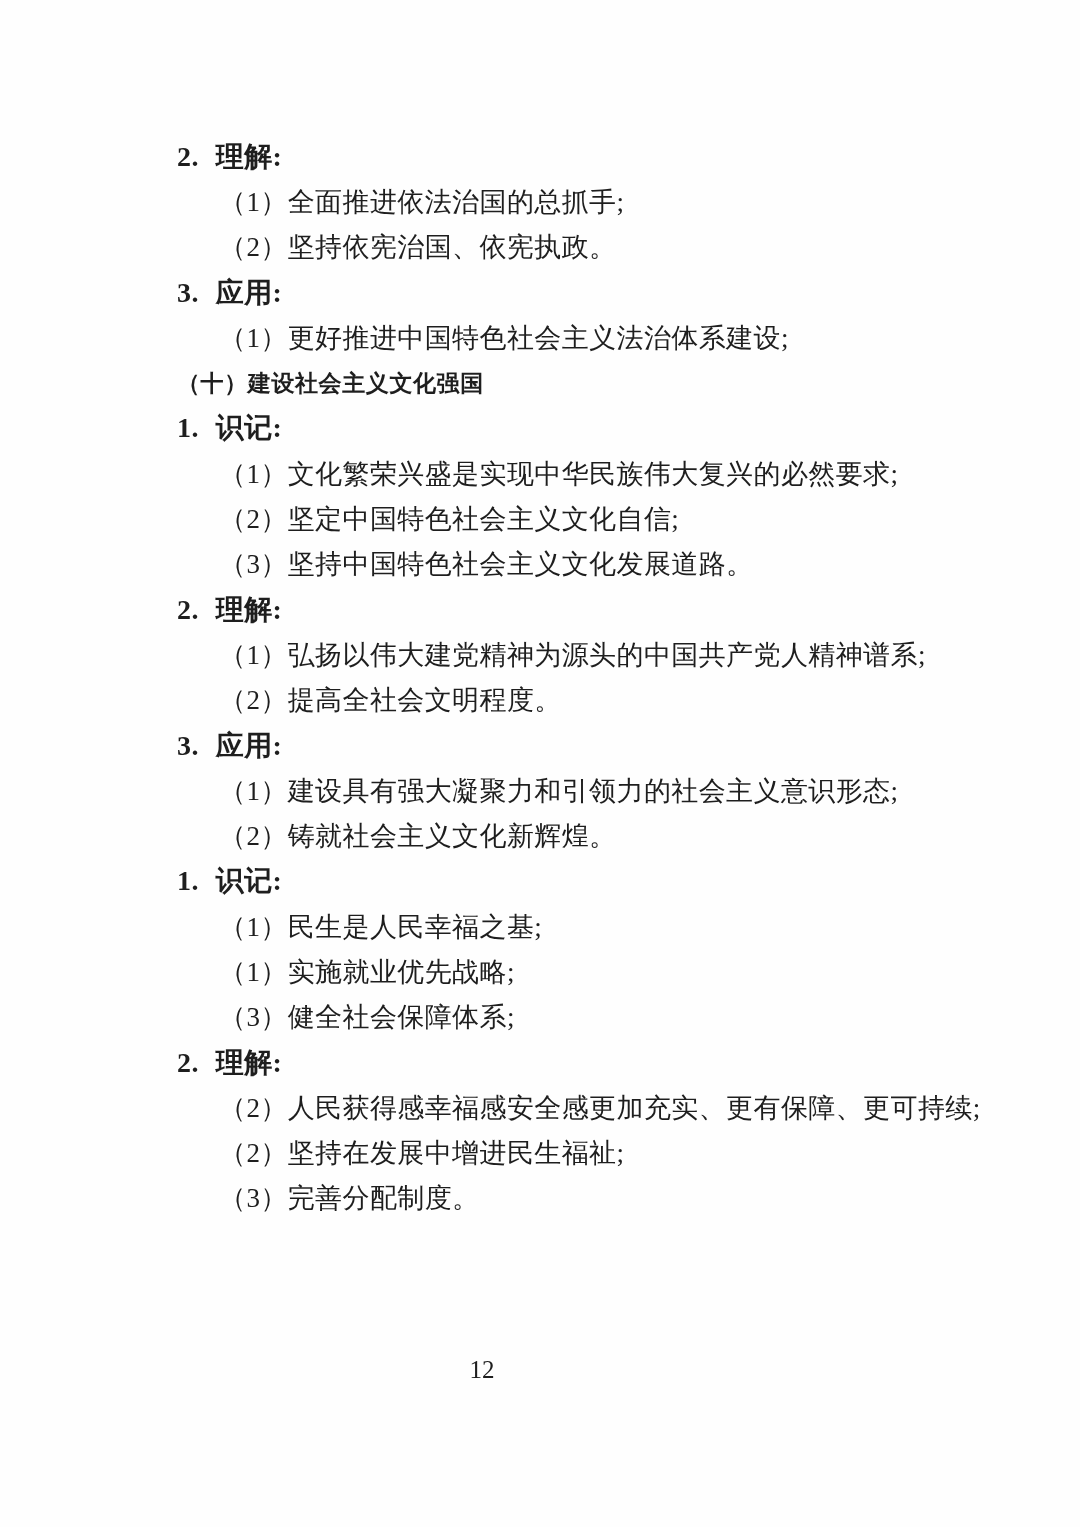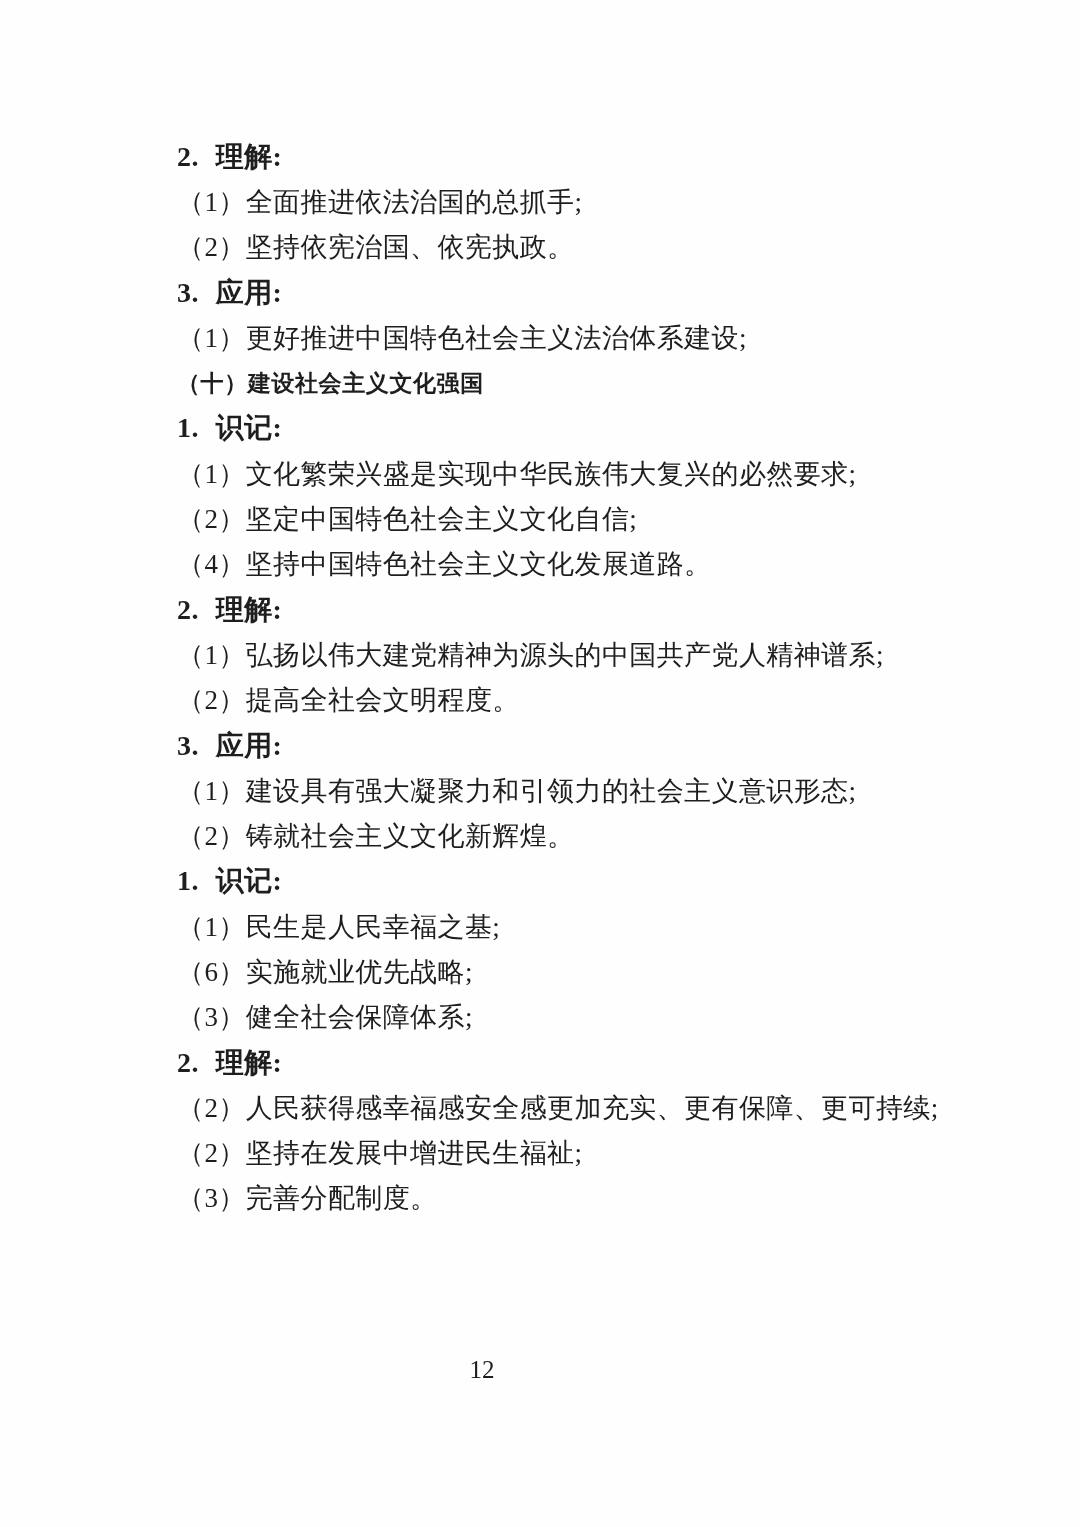--- a/index.html
+++ b/index.html
@@ -29,20 +29,21 @@
   .line {
     height: 45.3px;
     display: flex;
     align-items: center;
     white-space: pre;
   }
   .line.item {
     font-size: 27px;
     font-weight: 400;
     letter-spacing: 0.4px;
+    margin-left: 42px;
   }
   .line.sub {
     font-size: 28px;
     font-weight: 700;
     letter-spacing: 0.4px;
   }
   .line.sub .num {
     margin-right: 17px;
   }
   .line.section {
@@ -67,30 +68,30 @@
   <div class="doc-body">
       <div class="line sub"><span class="num">2.</span><span>理解:</span></div>
       <div class="line item">（1）全面推进依法治国的总抓手;</div>
       <div class="line item">（2）坚持依宪治国、依宪执政。</div>
       <div class="line sub"><span class="num">3.</span><span>应用:</span></div>
       <div class="line item">（1）更好推进中国特色社会主义法治体系建设;</div>
       <div class="line section">（十）建设社会主义文化强国</div>
       <div class="line sub"><span class="num">1.</span><span>识记:</span></div>
       <div class="line item">（1）文化繁荣兴盛是实现中华民族伟大复兴的必然要求;</div>
       <div class="line item">（2）坚定中国特色社会主义文化自信;</div>
-      <div class="line item">（4）坚持中国特色社会主义文化发展道路。</div>
+      <div class="line item">（3）坚持中国特色社会主义文化发展道路。</div>
       <div class="line sub"><span class="num">2.</span><span>理解:</span></div>
       <div class="line item">（1）弘扬以伟大建党精神为源头的中国共产党人精神谱系;</div>
       <div class="line item">（2）提高全社会文明程度。</div>
       <div class="line sub"><span class="num">3.</span><span>应用:</span></div>
       <div class="line item">（1）建设具有强大凝聚力和引领力的社会主义意识形态;</div>
       <div class="line item">（2）铸就社会主义文化新辉煌。</div>
       <div class="line sub"><span class="num">1.</span><span>识记:</span></div>
       <div class="line item">（1）民生是人民幸福之基;</div>
-      <div class="line item">（6）实施就业优先战略;</div>
+      <div class="line item">（1）实施就业优先战略;</div>
       <div class="line item">（3）健全社会保障体系;</div>
       <div class="line sub"><span class="num">2.</span><span>理解:</span></div>
       <div class="line item">（2）人民获得感幸福感安全感更加充实、更有保障、更可持续;</div>
       <div class="line item">（2）坚持在发展中增进民生福祉;</div>
       <div class="line item">（3）完善分配制度。</div>
     </div>
   <div class="page-footer">12</div>
 </div>
 
 </body></html>

